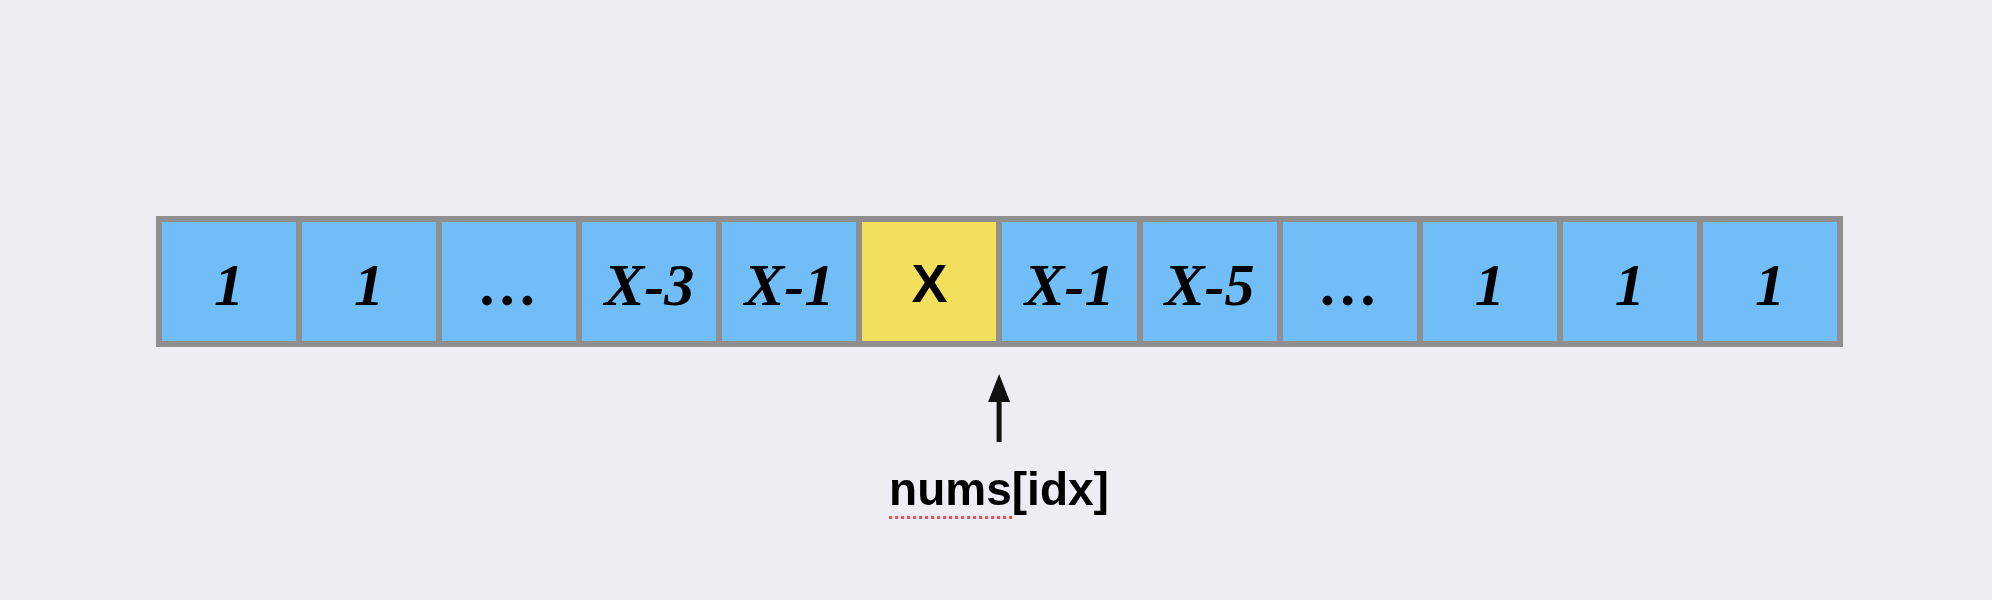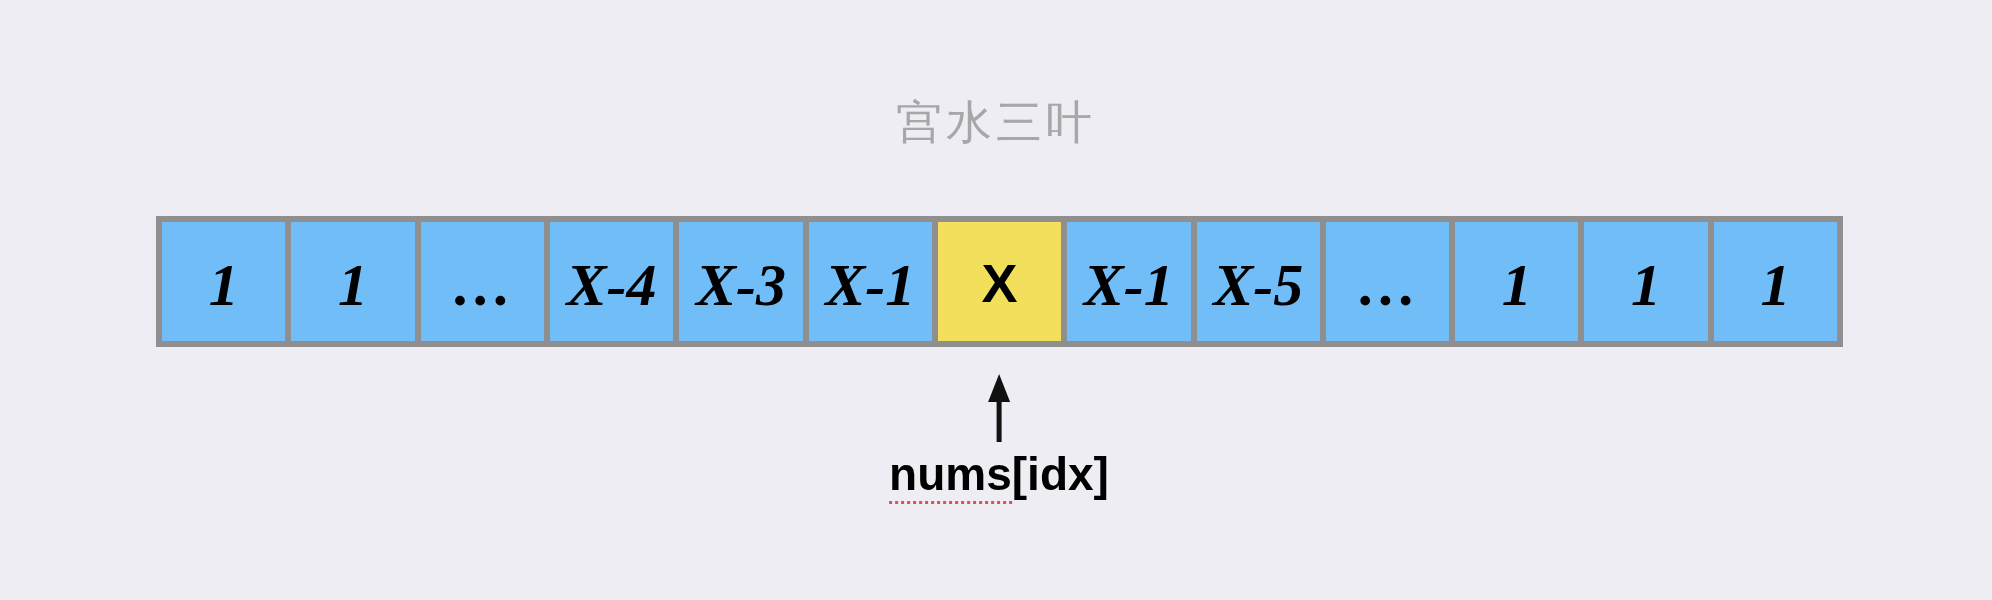--- a/index.html
+++ b/index.html
@@ -70,20 +70,21 @@
     padding-top: 2px;
   }
   .pointer {
     position: absolute;
     left: 999px;
     top: 374px;
     transform: translateX(-50%);
     display: flex;
     flex-direction: column;
     align-items: center;
+    gap: 15px;
   }
   .arrow-icon {
     width: 26px;
     height: 68px;
     display: block;
   }
   .pointer-label {
     margin-top: 7px;
     font-family: "Liberation Sans", sans-serif;
     font-weight: bold;
@@ -95,35 +96,31 @@
   .pointer-label .squiggle {
     border-bottom: 3px dotted var(--squiggle, #E05050);
     padding-bottom: 1px;
   }
 </style>
 </head>
 <body>
 
 <div class="stage">
 
-  <div class="watermark">宫水三叶</div>
 
   <div class="array-row">
 
   <div class="cell">
         <span class="val">1</span>
       </div>
       <div class="cell">
         <span class="val">1</span>
       </div>
       <div class="cell">
         <span class="val">…</span>
-      </div>
-      <div class="cell">
-        <span class="val">X-4</span>
       </div>
       <div class="cell">
         <span class="val">X-3</span>
       </div>
       <div class="cell">
         <span class="val">X-1</span>
       </div>
       <div class="cell highlight">
         <span class="val">X</span>
       </div>

